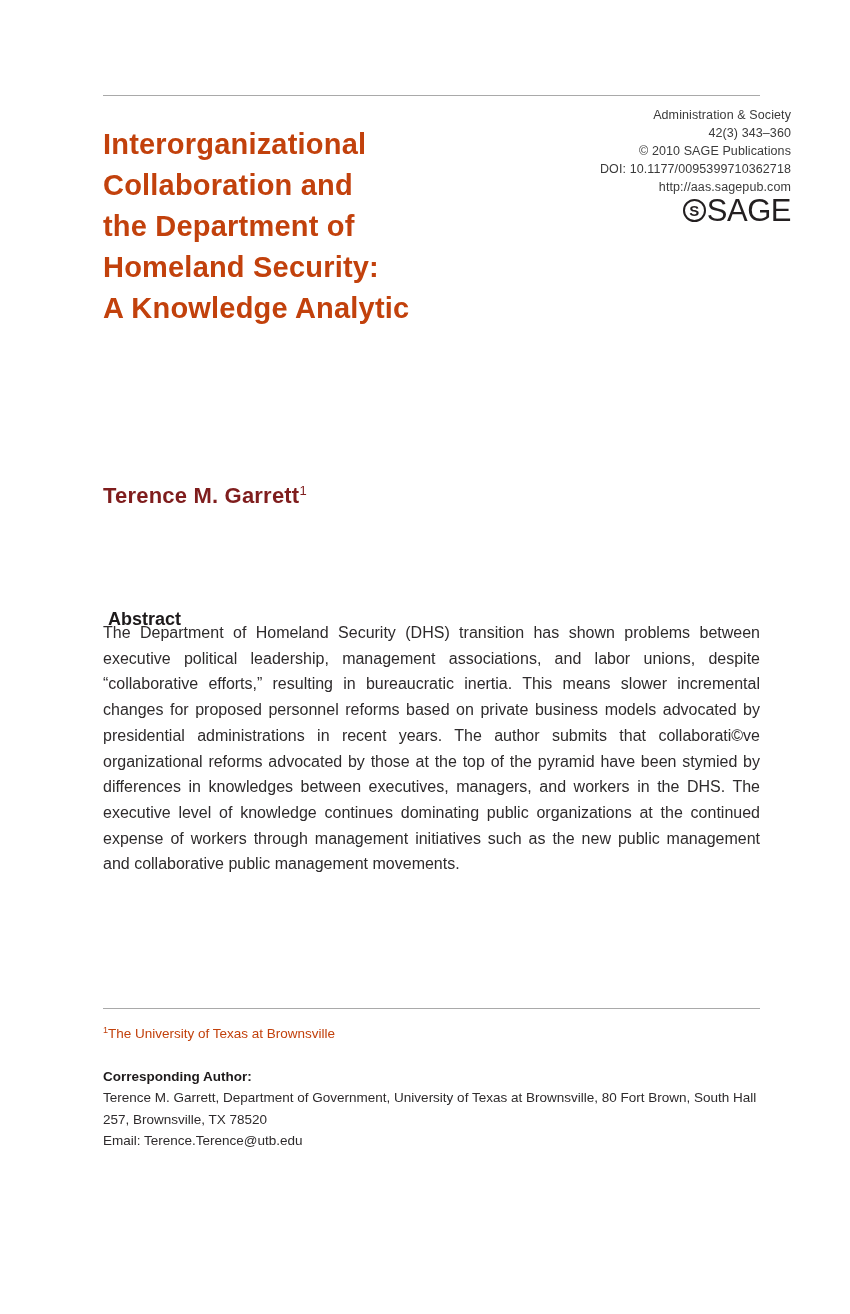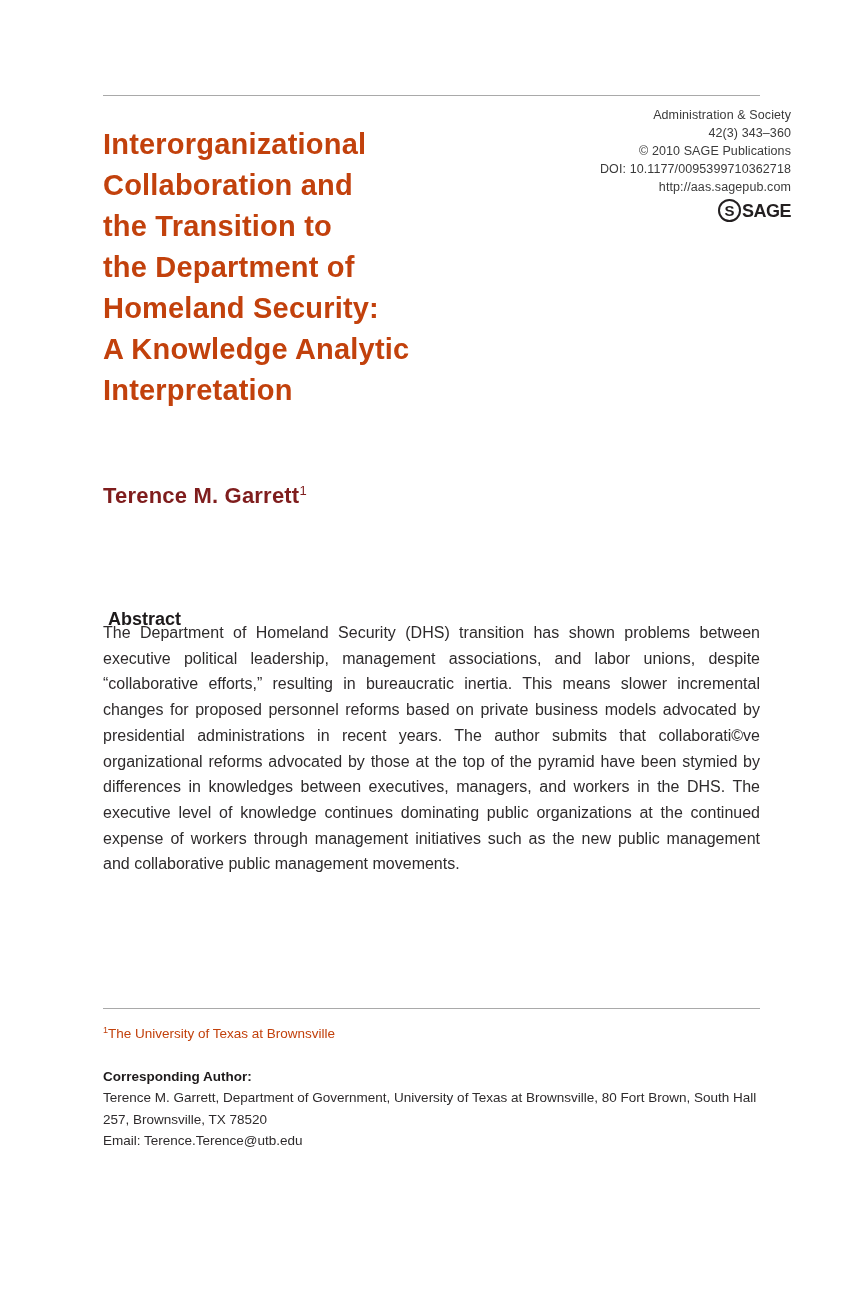--- a/index.html
+++ b/index.html
@@ -51,22 +51,22 @@
     border-radius: 50%;
     display: inline-flex;
     align-items: center;
     justify-content: center;
     font-weight: bold;
     font-size: 15px;
     color: #231f20;
     line-height: 1;
   }
   .sage-text {
-    font-size: 18px;
-    font-weight: 700;
+    font-size: 31px;
+    font-weight: 400;
     letter-spacing: -0.5px;
     color: #231f20;
   }
 
   .title-block {
     position: absolute;
     left: 103px;
     top: 124px;
     width: 440px;
     font-size: 29px;
@@ -154,25 +154,23 @@
     <div>http://aas.sagepub.com</div>
     <div class="sage-logo">
       <span class="sage-circle">S</span>
       <span class="sage-text">SAGE</span>
     </div>
   </div>
 
   <div class="title-block">
     <div>Interorganizational</div>
     <div>Collaboration and</div>
-    <div>the Transition to</div>
     <div>the Department of</div>
     <div>Homeland Security:</div>
     <div>A Knowledge Analytic</div>
-    <div>Interpretation</div>
   </div>
 
   <div class="author-line">
     <span>Terence M. Garrett</span><sup>1</sup>
   </div>
 
   <div class="abstract-heading">Abstract</div>
   <div class="abstract-text">The Department of Homeland Security (DHS) transition has shown problems between executive political leadership, management associations, and labor unions, despite “collaborative efforts,” resulting in bureaucratic inertia. This means slower incremental changes for proposed personnel reforms based on private business models advocated by presidential administrations in recent years. The author submits that collaborati©ve organizational reforms advocated by those at the top of the pyramid have been stymied by differences in knowledges between executives, managers, and workers in the DHS. The executive level of knowledge continues dominating public organizations at the continued expense of workers through management initiatives such as the new public management and collaborative public management movements.</div>
 
   <div class="rule rule-bottom"></div>

